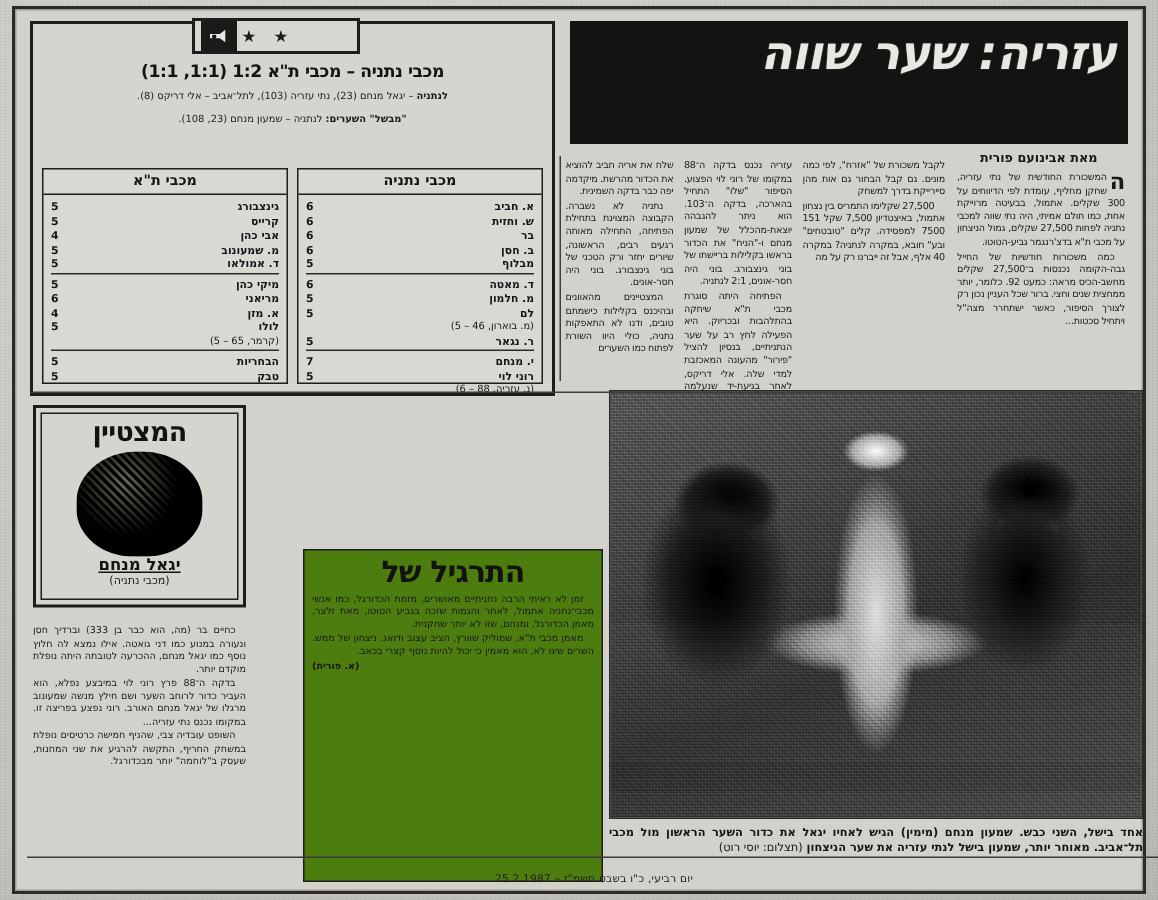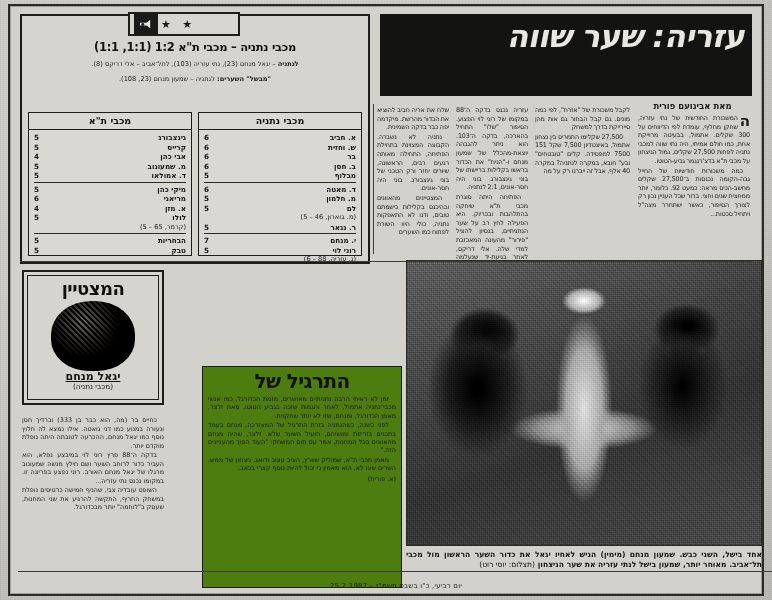--- a/index.html
+++ b/index.html
@@ -234,21 +234,21 @@
     font-size: 20px; font-weight: 700; line-height: 21px;
     color: #121210; letter-spacing: -0.6px;
     margin-bottom: 3px;
   }
   #sec-body {
     font-size: 6.4px; line-height: 8.4px;
     text-align: justify; color: #19191a;
     direction: rtl;
   }
   #sec-body p { margin: 0 0 1px 0; text-indent: 7px; }
-  #sec-sign { text-align: right; font-size: 6.4px; font-weight: 400; margin-top: 2px; }
+  #sec-sign { text-align: left; font-size: 6.4px; font-weight: 700; margin-top: 2px; }
 
   
   #col-left-low {
     position: absolute;
     left: 12px; top: 410px;
     width: 142px; height: 172px;
     direction: rtl; text-align: justify;
     font-size: 6.4px; line-height: 8.5px; color: #19191a;
   }
   #col-left-low p { margin: 0 0 1px 0; text-indent: 7px; }
@@ -522,21 +522,20 @@
         <div id="star-team">(מכבי נתניה)</div>
       </div>
     </div>
 
     <div id="sec-box">
       <div id="sec-title">
         <div>התרגיל של</div>
       </div>
       <div id="sec-body">
         <p class="noind">זמן לא ראיתי הרבה נתניתיים מאושרים, מזמת הכדורגל, כמו אנשי מכבי־נתניה אתמול, לאחר והגמות שזכה בגביע הטוטו, מאת זלצר, מאמן הכדורגל, ומנחם, שזו לא יותר שחקנית.</p>
-        <p>לפני כשנה, כשהנתניה בזרת התרגיל של המאזרכה, מנחם בעמד בתכנים בזריזות ומושיהם, הועיל השער שלא. זלצר, שהיה מנחם מהאוונים בכל המחנות, אמר עם תום המשחק: "העוד הפוך מהעניינים הזה."</p>
         <p>מאמן מכבי ת"א, שמוליק שוורץ, הציב עצוב ודואג. ניצחון של ממש. השרים שיגו לא, הוא מאמין כי יכול להיות נוסף קצרי בכאב.</p>
         <div id="sec-sign">(א. פורית)</div>
       </div>
     </div>
 
     <div id="col-left-low">
       <p class="noind">כחיים בר (מה, הוא כבר בן 333) וברדיך חסן ונעורה במנוע כמו דני גואטה. אילו נמצא לה חלוץ נוסף כמו יגאל מנחם, ההכרעה לטובתה היתה נופלת מוקדם יותר.</p>
       <p>בדקה ה־88 פרץ רוני לוי במיבצע נפלא, הוא העביר כדור לרוחב השער ושם חילץ מנשה שמעונוב מרגלו של יגאל מנחם האורב. רוני נפצע בפריצה זו. במקומו נכנס נתי עזריה...</p>
       <p>השופט עובדיה צבי, שהניף חמישה כרטיסים נופלת במשחק החריף, התקשה להרגיע את שני המחנות, שעסק ב"לוחמה" יותר מבכדורגל.</p>
     </div>

